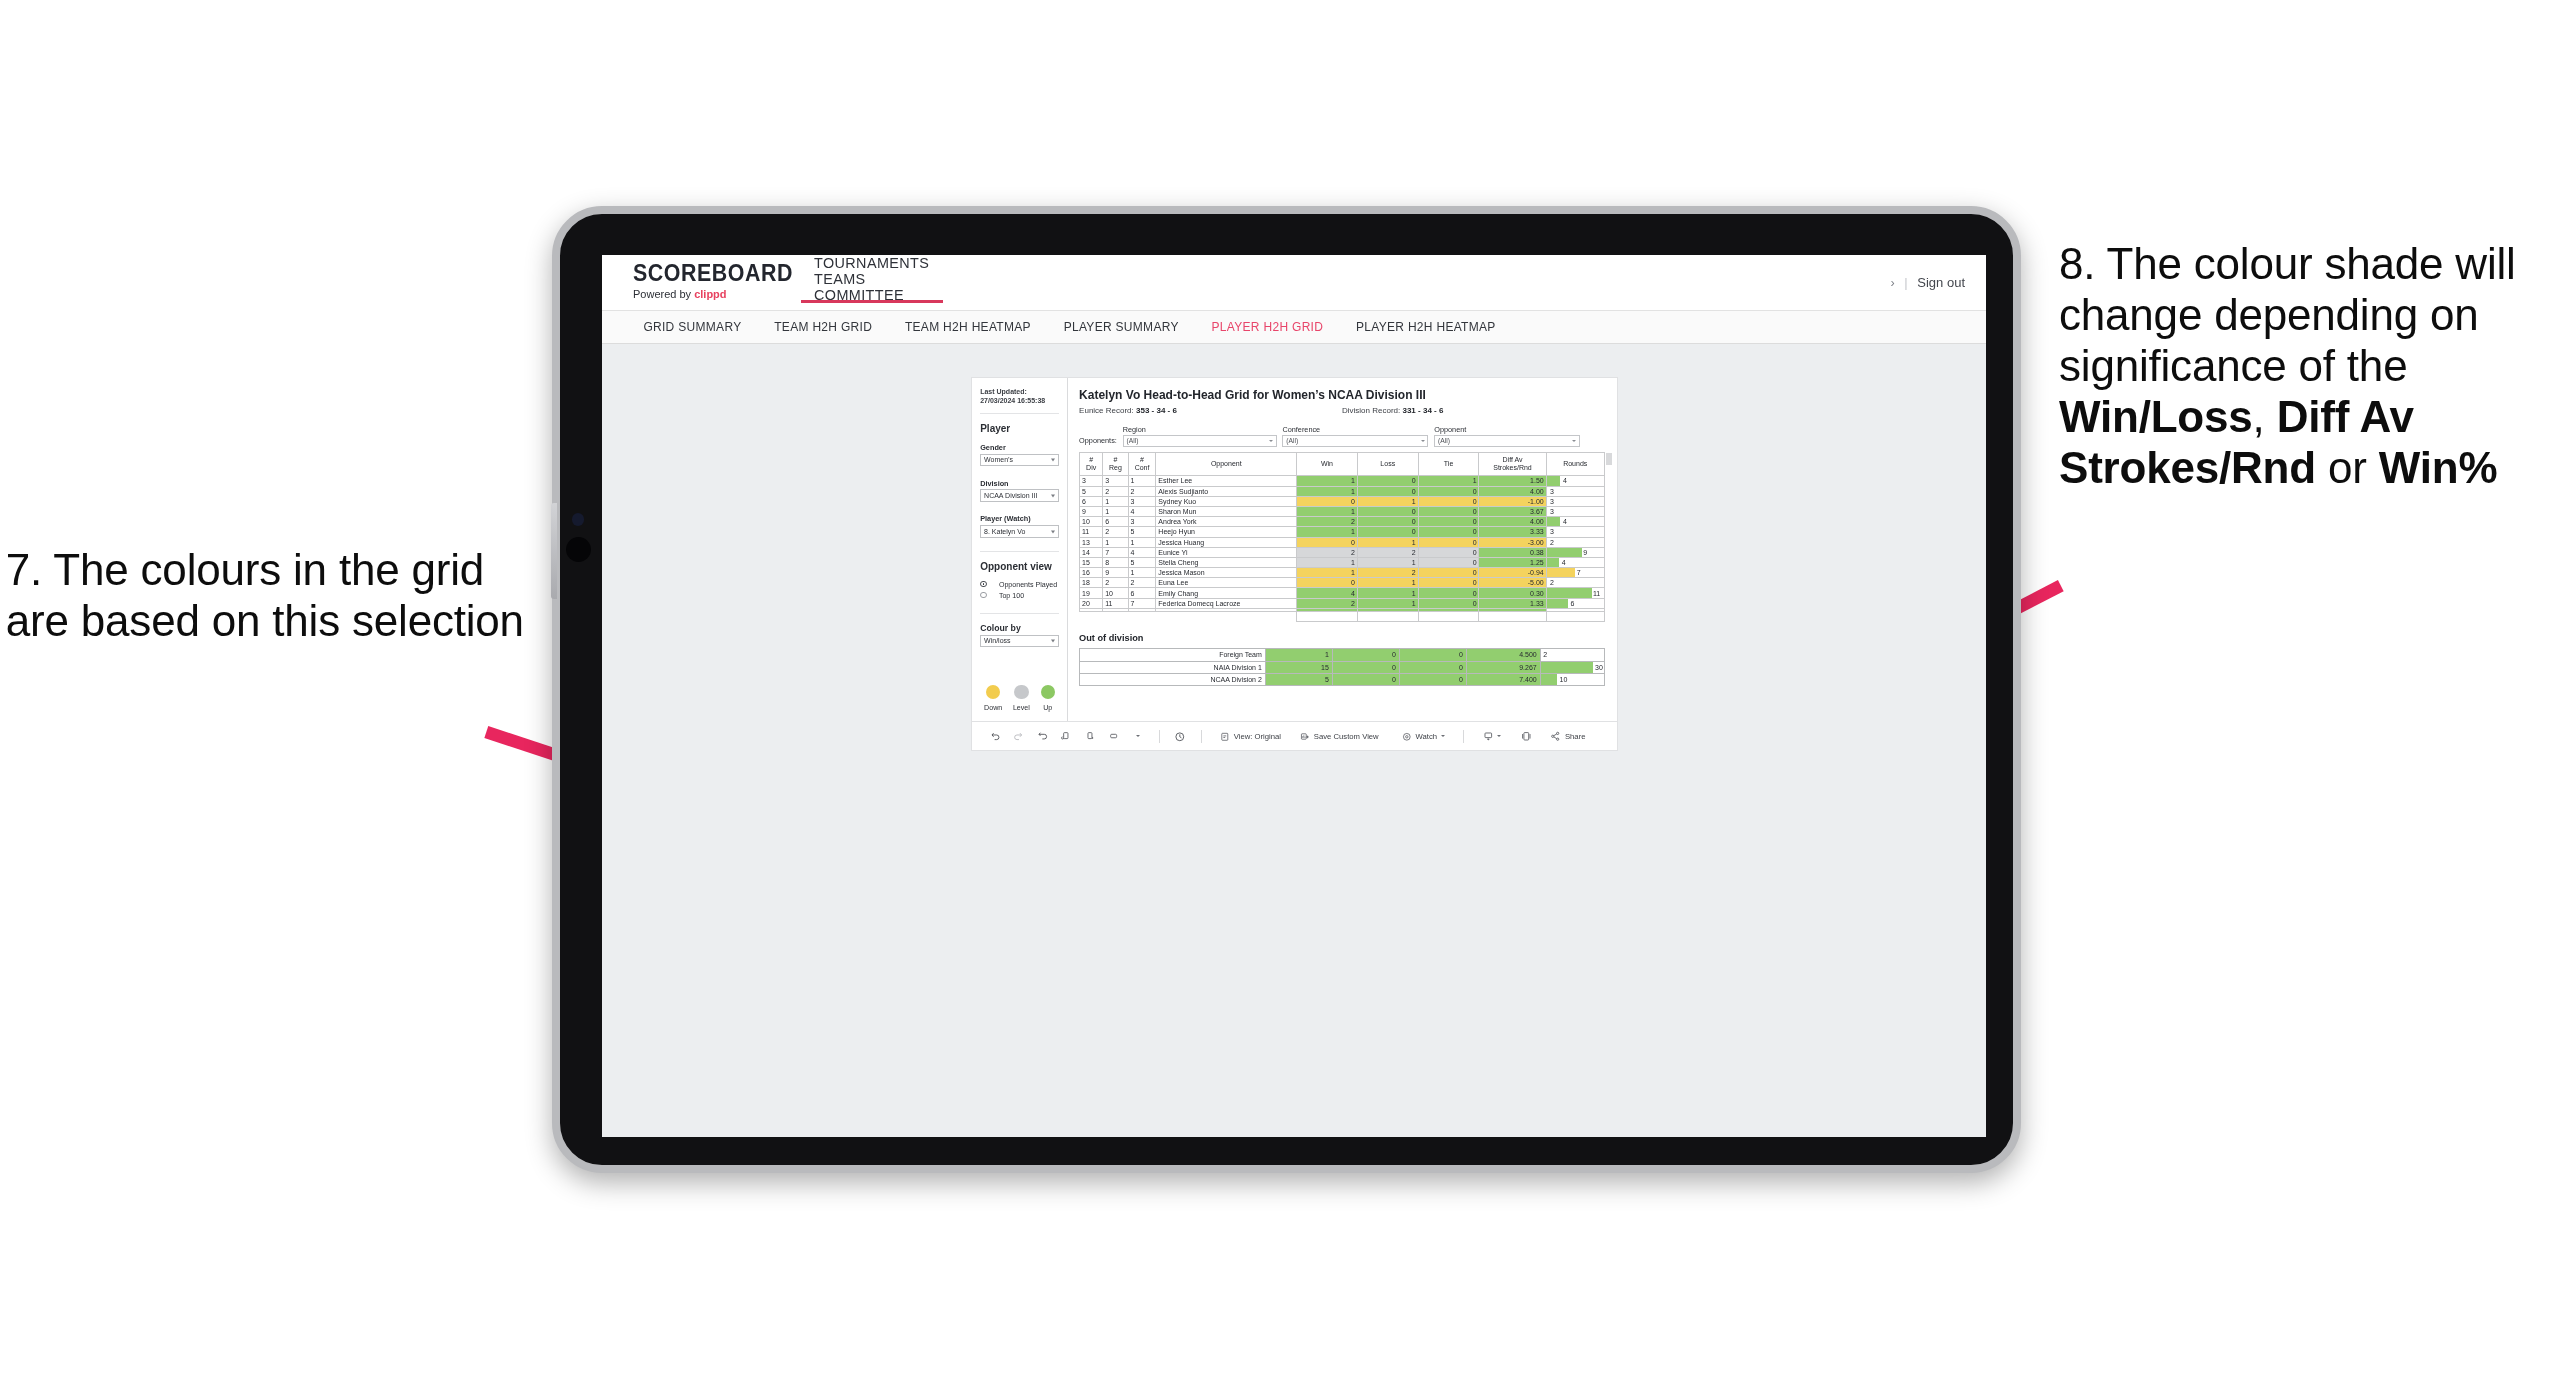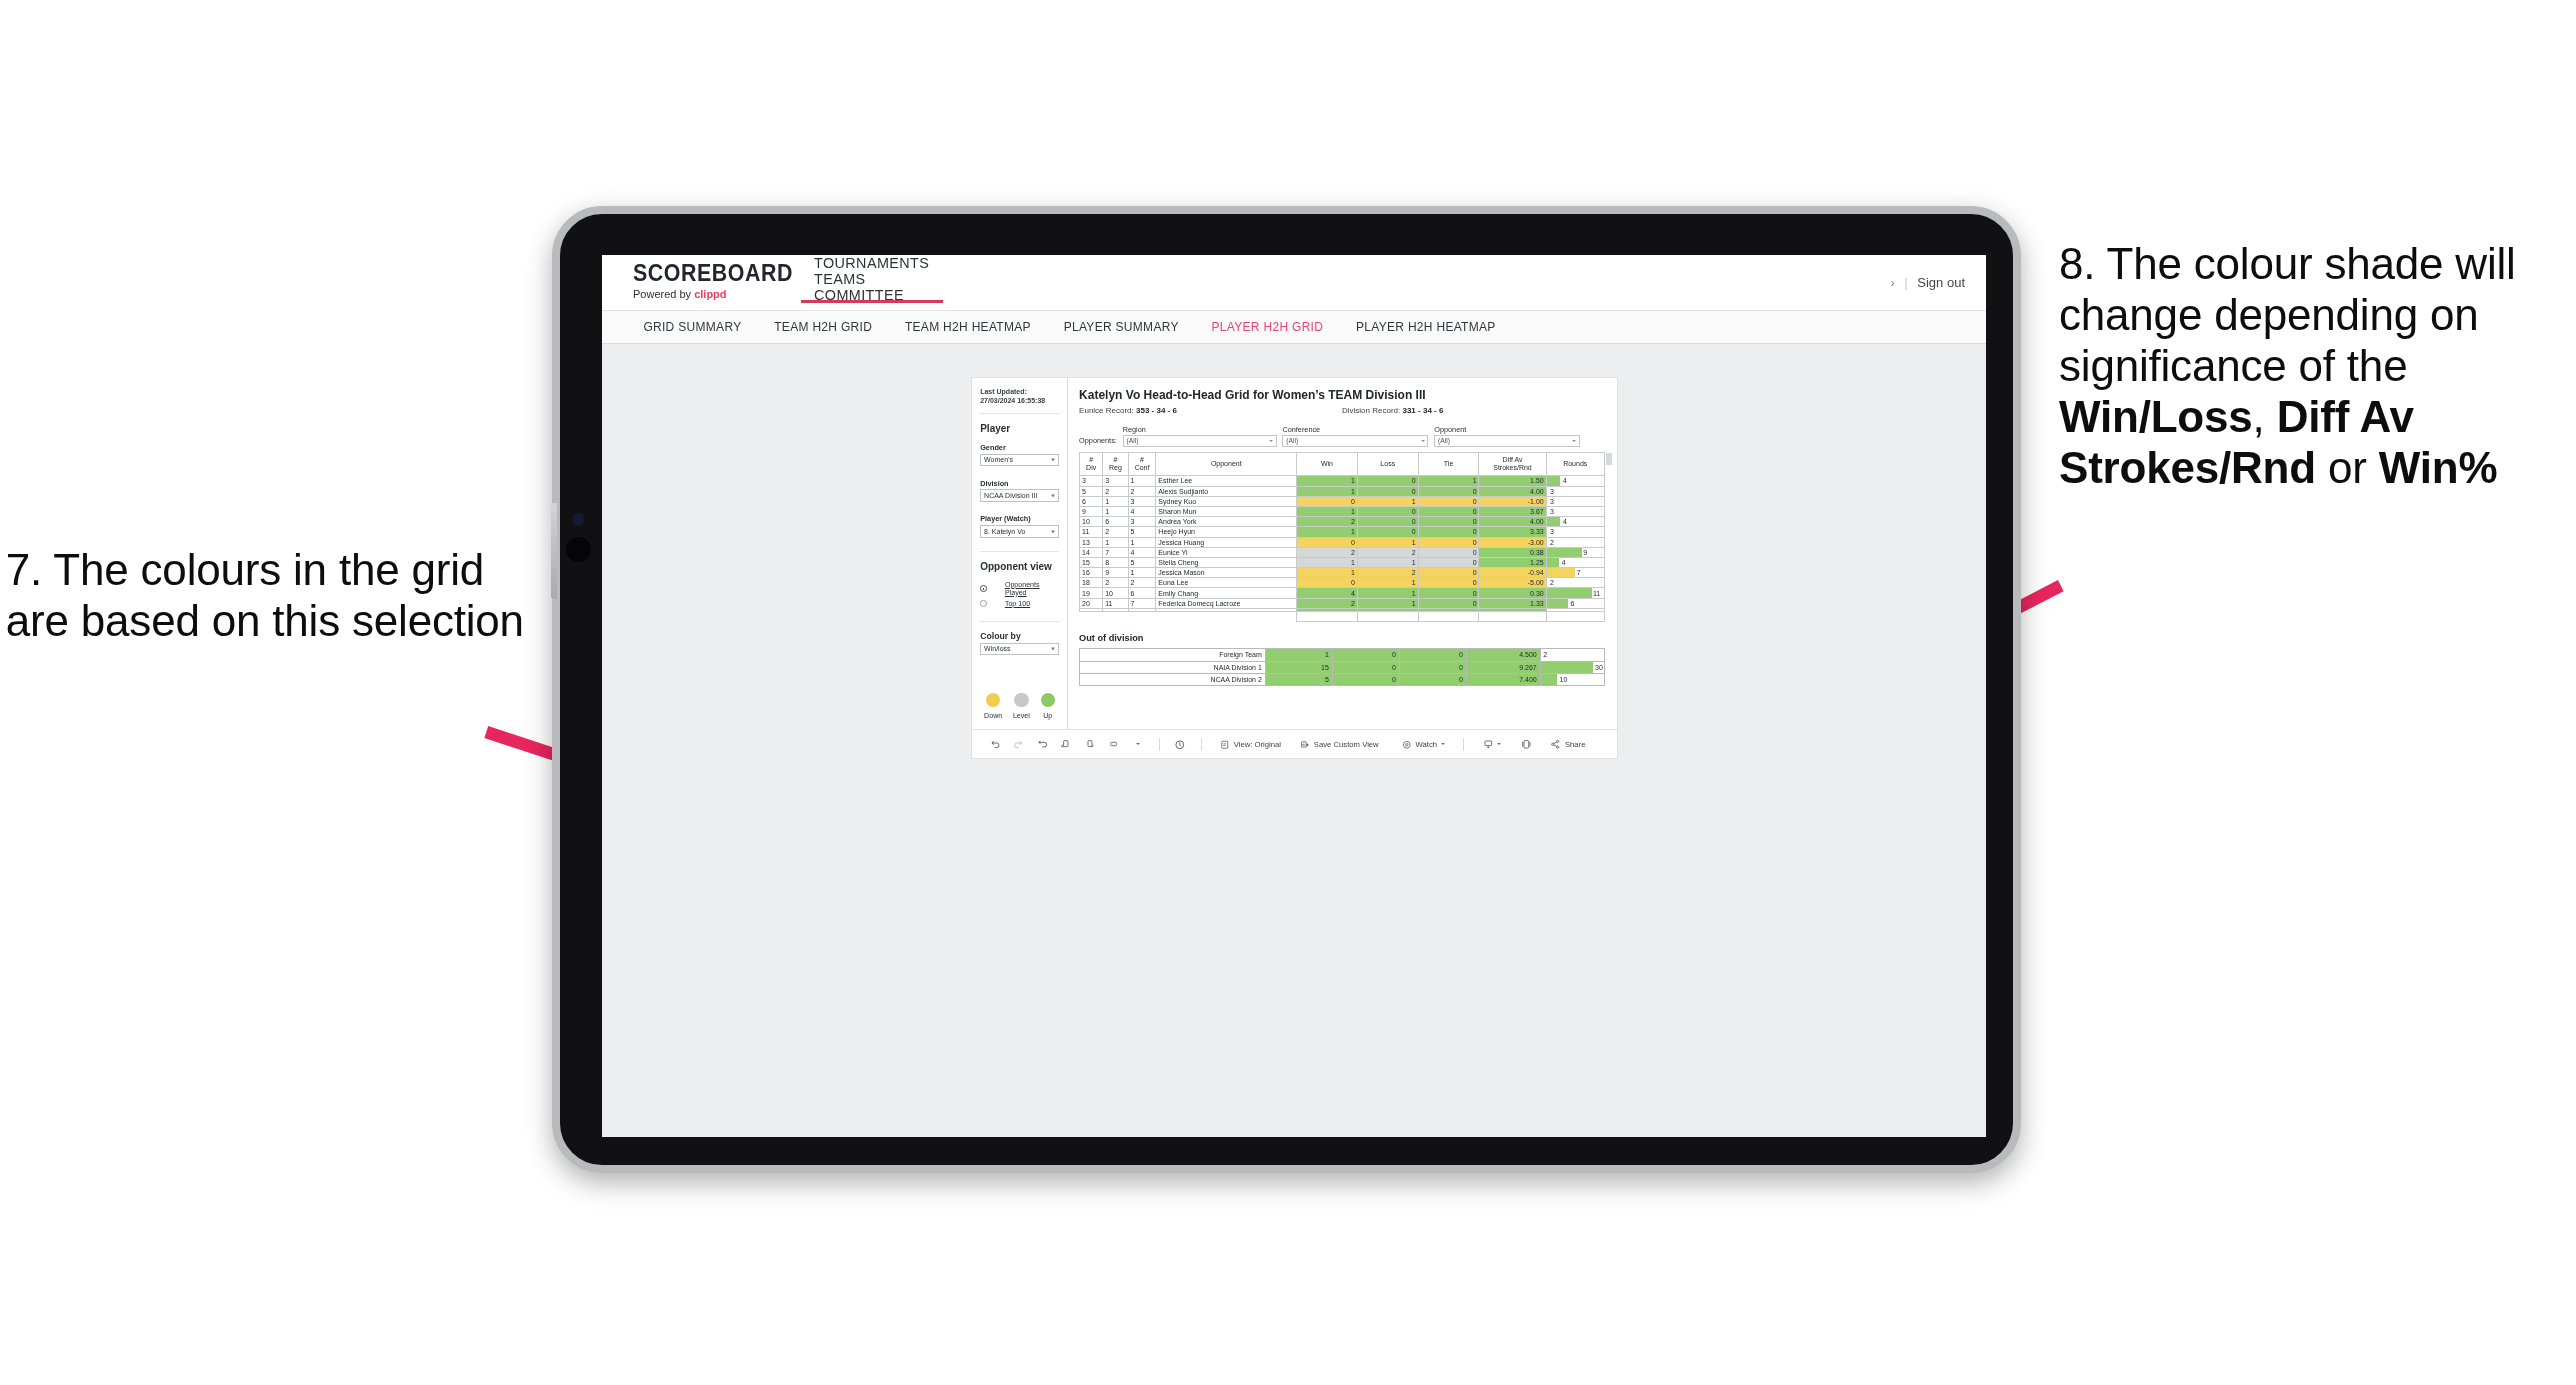--- a/index.html
+++ b/index.html
@@ -108,21 +108,21 @@
   .select {
     height: 12.5px; border: 1px solid #bfc1c4; background: #fff;
     font-size: 7px; color: #2b2e34; display: flex; align-items: center;
     padding: 0 2.9px; position: relative; margin-bottom: 12.5px; cursor: pointer;
   }
   .select .caret {
     position: absolute; right: 2.9px; top: 50%; transform: translateY(-50%);
     width: 0; height: 0; border-left: 2.9px solid transparent; border-right: 2.9px solid transparent;
     border-top: 3.4px solid #7b7e84;
   }
-  .radio-row { display: flex; align-items: center; gap: 18px; margin-bottom: 2.9px; font-size: 7.1px; color: #2b2e34; cursor: pointer; text-decoration: underline; }
+  .radio-row { display: flex; gap: 12px; margin-bottom: 2.9px; font-size: 7.1px; color: #2b2e34; cursor: pointer; }
   .radio { width: 6.7px; height: 6.7px; border-radius: 50%; border: 1px solid #9b9ea3; background:#fff; position: relative; flex: 0 0 auto; }
   .radio.on { border-color: #4a4d53; }
   .radio.on::after { content:""; position:absolute; left: 1.4px; top: 1.4px; width: 1.9px; height: 1.9px; border-radius:50%; background:#2b2e34; }
   .legend { display: flex; justify-content: space-between; padding: 25px 3.9px 0 3.9px; }
   .legend-col { text-align: center; }
   .dot { width: 14.4px; height: 14.4px; border-radius: 50%; margin: 0 auto 4.8px auto; }
   .legend-lab { font-size: 7.1px; color: #2b2e34; }
 
   
   #main { flex: 1; padding: 9.6px 11.6px 5.8px 11.6px; }
@@ -298,21 +298,21 @@
                   <div class="legend-lab">Level</div>
                 </div>
                 <div class="legend-col">
                   <div class="dot" style="background:#8cc863"></div>
                   <div class="legend-lab">Up</div>
                 </div>
               </div>
             </div>
 
             <div id="main">
-              <div class="h1">Katelyn Vo Head-to-Head Grid for Women’s TEAM Division III</div>
+              <div class="h1">Katelyn Vo Head-to-Head Grid for Women’s NCAA Division III</div>
               <div class="records">
                 <div class="r1"><span>Eunice Record: </span><b>353 - 34 - 6</b></div>
                 <div><span>Division Record: </span><b>331 - 34 - 6</b></div>
               </div>
 
               <div class="filters">
                 <div class="tag">Opponents:</div>
                 <div class="fblock" style="width:154px">
                   <div class="fl">Region</div>
                   <div class="fsel">

